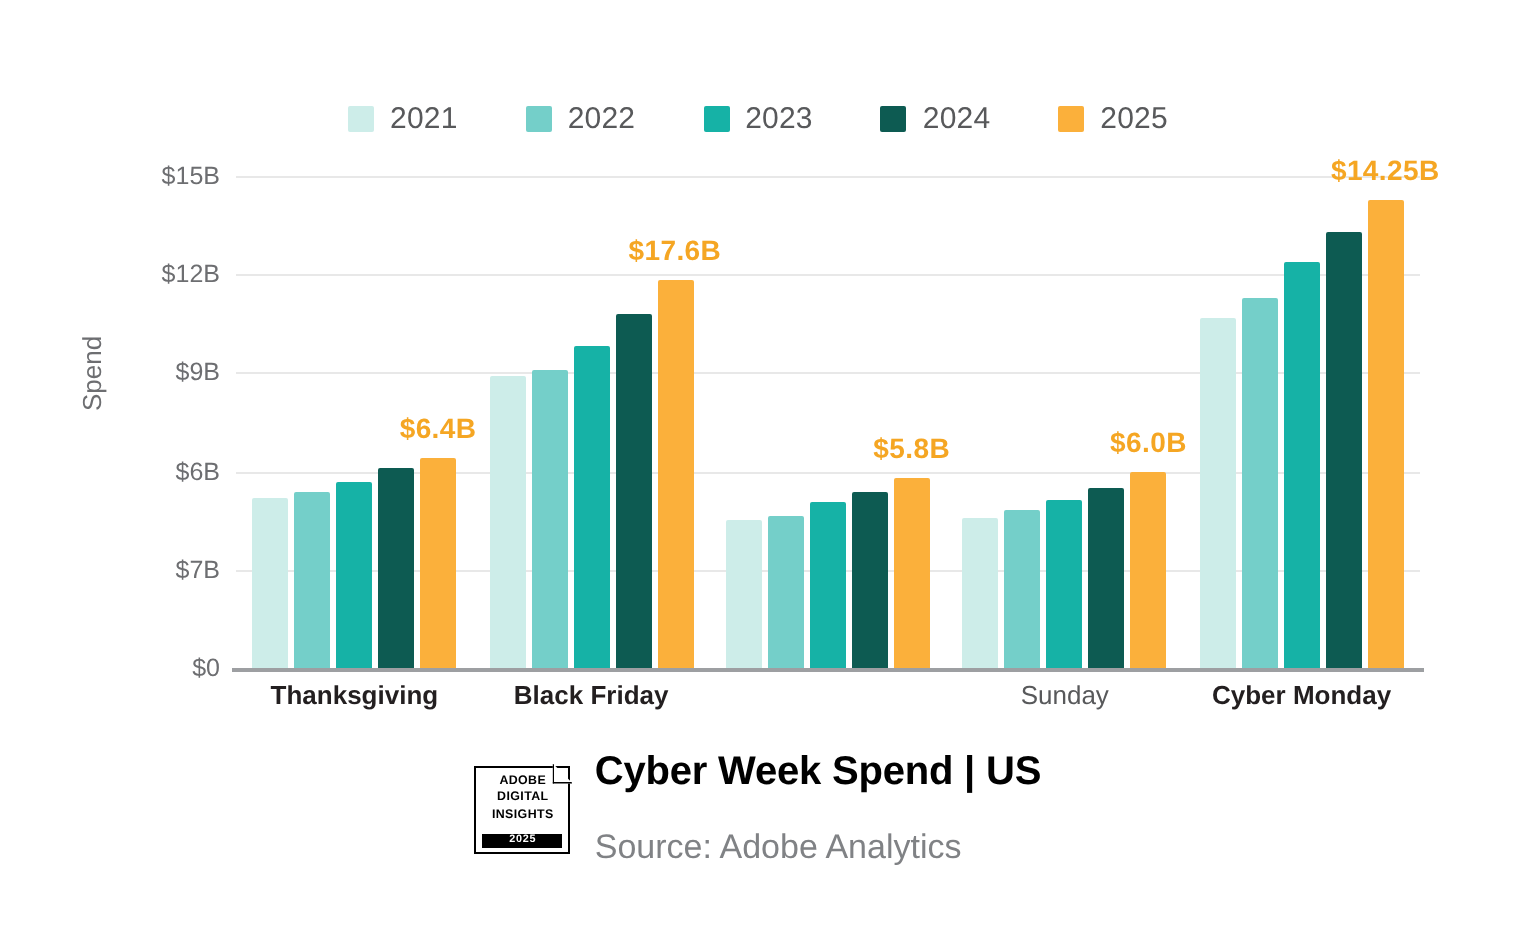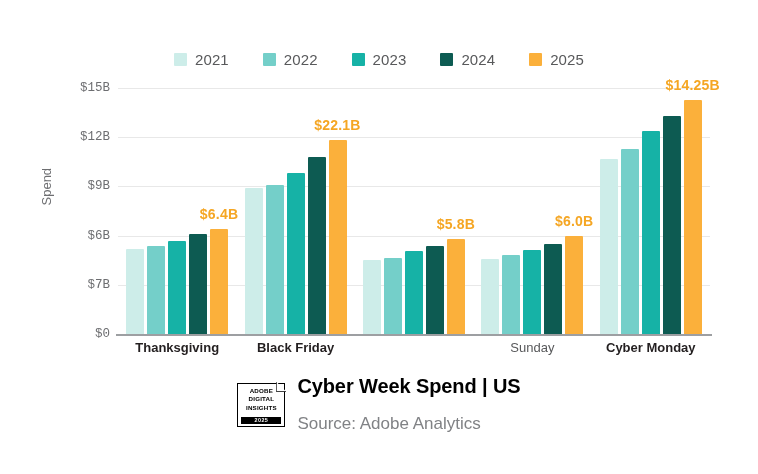--- a/index.html
+++ b/index.html
@@ -99,21 +99,20 @@
   }
   .ytick-label {
     position: absolute;
     right: 0;
     width: 60px;
     text-align: right;
     font-size: 12.5px;
     color: #6D6E71;
     transform: translateY(-50%);
     white-space: nowrap;
-    font-family: Liberation Mono, monospace;
   }
   #ytick-holder {
     position: absolute;
     left: 48px;
     top: 0;
     width: 62px;
     height: 474px;
   }
 
   
@@ -284,21 +283,21 @@
         </div>
         <div class="cat-label bold" style="left: -20.8px;">Thanksgiving</div>
         <div class="group" style="left: 126.6px; width: 102px;">
           <div class="bars" style="width: 102px;">
             <div class="bar" style="height: 145.96px; background: rgb(205, 237, 233);"></div>
             <div class="bar" style="height: 149.24px; background: rgb(116, 207, 201);"></div>
             <div class="bar" style="height: 160.72px; background: rgb(22, 178, 166);"></div>
             <div class="bar" style="height: 177.12px; background: rgb(13, 91, 82);"></div>
             <div class="bar" style="height: 193.52px; background: rgb(251, 176, 59);"></div>
           </div>
-          <div class="value-label" style="color: rgb(245, 166, 35); bottom: 200.52px; right: -14px; transform: none; width: auto; text-align: center;">$22.1B</div>
+          <div class="value-label" style="color: rgb(245, 166, 35); bottom: 200.52px; right: -14px; transform: none; width: auto; text-align: center;">$17.6B</div>
         </div>
         <div class="cat-label bold" style="left: 97.6px;">Black Friday</div>
         <div class="group" style="left: 245px; width: 102px;">
           <div class="bars" style="width: 102px;">
             <div class="bar" style="height: 73.8px; background: rgb(205, 237, 233);"></div>
             <div class="bar" style="height: 76.26px; background: rgb(116, 207, 201);"></div>
             <div class="bar" style="height: 82.82px; background: rgb(22, 178, 166);"></div>
             <div class="bar" style="height: 87.74px; background: rgb(13, 91, 82);"></div>
             <div class="bar" style="height: 95.12px; background: rgb(251, 176, 59);"></div>
           </div>

